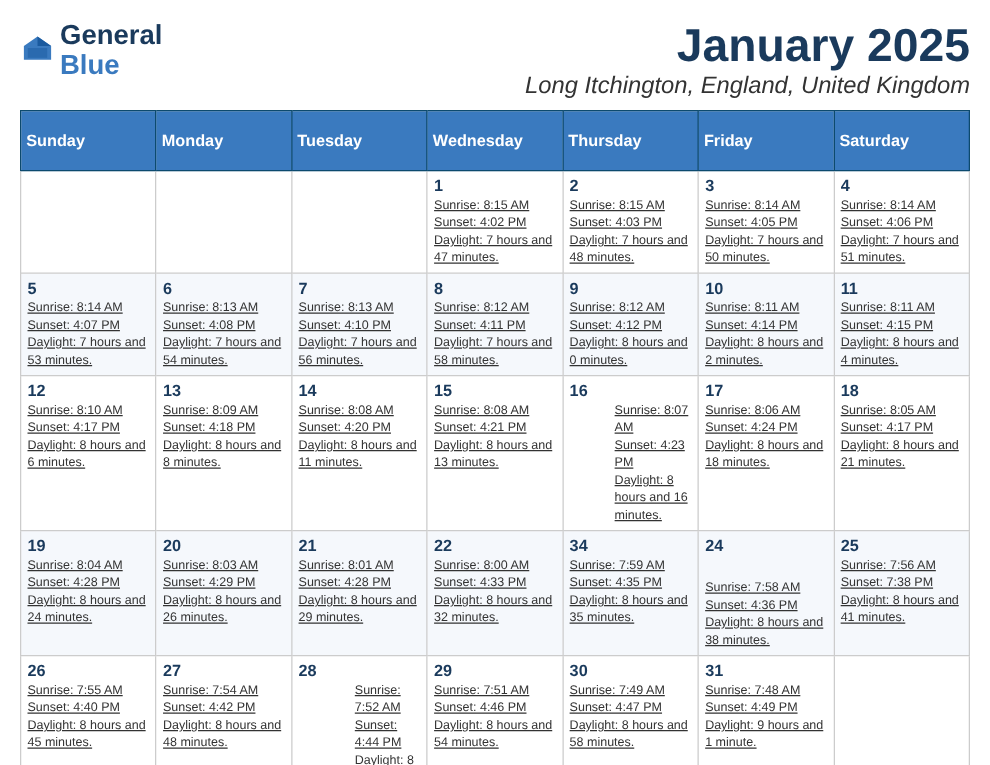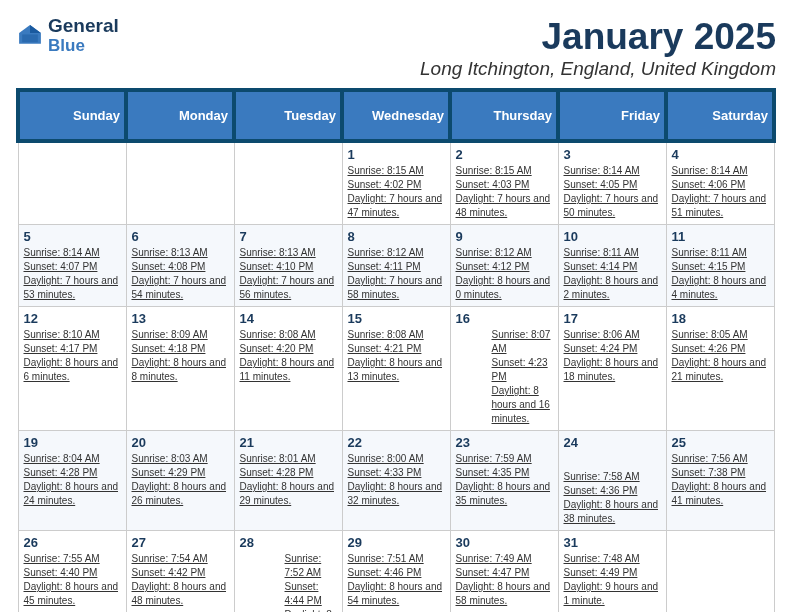--- a/index.html
+++ b/index.html
@@ -42,22 +42,22 @@
       width: 100%;
       border-collapse: collapse;
       table-layout: fixed;
     }
     thead tr th {
       background-color: #3a7abf;
       color: #fff;
       font-size: 13px;
       font-weight: bold;
       padding: 16px 4px;
-      text-align: right;
-      border: 4px solid #0c4a6e;
+      text-align: left;
+      border: 1px solid #0c4a6e;
     }
     tbody tr td {
       border: 1px solid #ccc;
       vertical-align: top;
       padding: 4px 5px;
       font-size: 10.5px;
       color: #222;
       height: 80px;
       background: #fff;
     }
@@ -81,22 +81,22 @@
 <body>
 
 <div class="header">
   <div class="logo">
     <svg class="logo-icon" viewBox="0 0 36 36" xmlns="http://www.w3.org/2000/svg">
       <polygon points="18,4 32,14 32,28 4,28 4,14" fill="#3a7abf"></polygon>
       <polygon points="18,4 32,14 18,14" fill="#1a5a9f"></polygon>
       <rect x="8" y="16" width="20" height="10" fill="#2a6aaf"></rect>
     </svg>
     <div>
-      <div style="font-size:19px;font-weight:bold;color:#1a3a5c;line-height:1.1;">General</div>
-      <div style="font-size:17px;font-weight:bold;color:#3a7abf;line-height:1.1;">Blue</div>
+      <div style="font-size:22px;font-weight:bold;color:#1a3a5c;line-height:1.1;">General</div>
+      <div style="font-size:22px;font-weight:bold;color:#3a7abf;line-height:1.1;">Blue</div>
     </div>
   </div>
   <div class="title-block">
     <div class="month-year">January 2025</div>
     <div class="location">Long Itchington, England, United Kingdom</div>
   </div>
 </div>
 
 <table>
   <thead>
@@ -217,21 +217,21 @@
         </td>
         <td>
           <div class="day-number">17</div>
           <div class="day-info" style="white-space: pre-line;">Sunrise: 8:06 AM
 Sunset: 4:24 PM
 Daylight: 8 hours and 18 minutes.</div>
         </td>
         <td>
           <div class="day-number">18</div>
           <div class="day-info" style="white-space: pre-line;">Sunrise: 8:05 AM
-Sunset: 4:26 PM
+Sunset: 4:17 PM
 Daylight: 8 hours and 21 minutes.</div>
         </td>
       </tr>
       <tr>
         <td>
           <div class="day-number">19</div>
           <div class="day-info" style="white-space: pre-line;">Sunrise: 8:04 AM
 Sunset: 4:28 PM
 Daylight: 8 hours and 24 minutes.</div>
         </td>
@@ -247,21 +247,21 @@
 Sunset: 4:28 PM
 Daylight: 8 hours and 29 minutes.</div>
         </td>
         <td>
           <div class="day-number">22</div>
           <div class="day-info" style="white-space: pre-line;">Sunrise: 8:00 AM
 Sunset: 4:33 PM
 Daylight: 8 hours and 32 minutes.</div>
         </td>
         <td>
-          <div class="day-number">23</div>
+          <div class="day-number">34</div>
           <div class="day-info" style="white-space: pre-line;">Sunrise: 7:59 AM
 Sunset: 4:35 PM
 Daylight: 8 hours and 35 minutes.</div>
         </td>
         <td>
           <div class="day-number">24</div>
           <div class="day-info" style="white-space: pre-line; margin-top: 20px;">Sunrise: 7:58 AM
 Sunset: 4:36 PM
 Daylight: 8 hours and 38 minutes.</div>
         </td>

